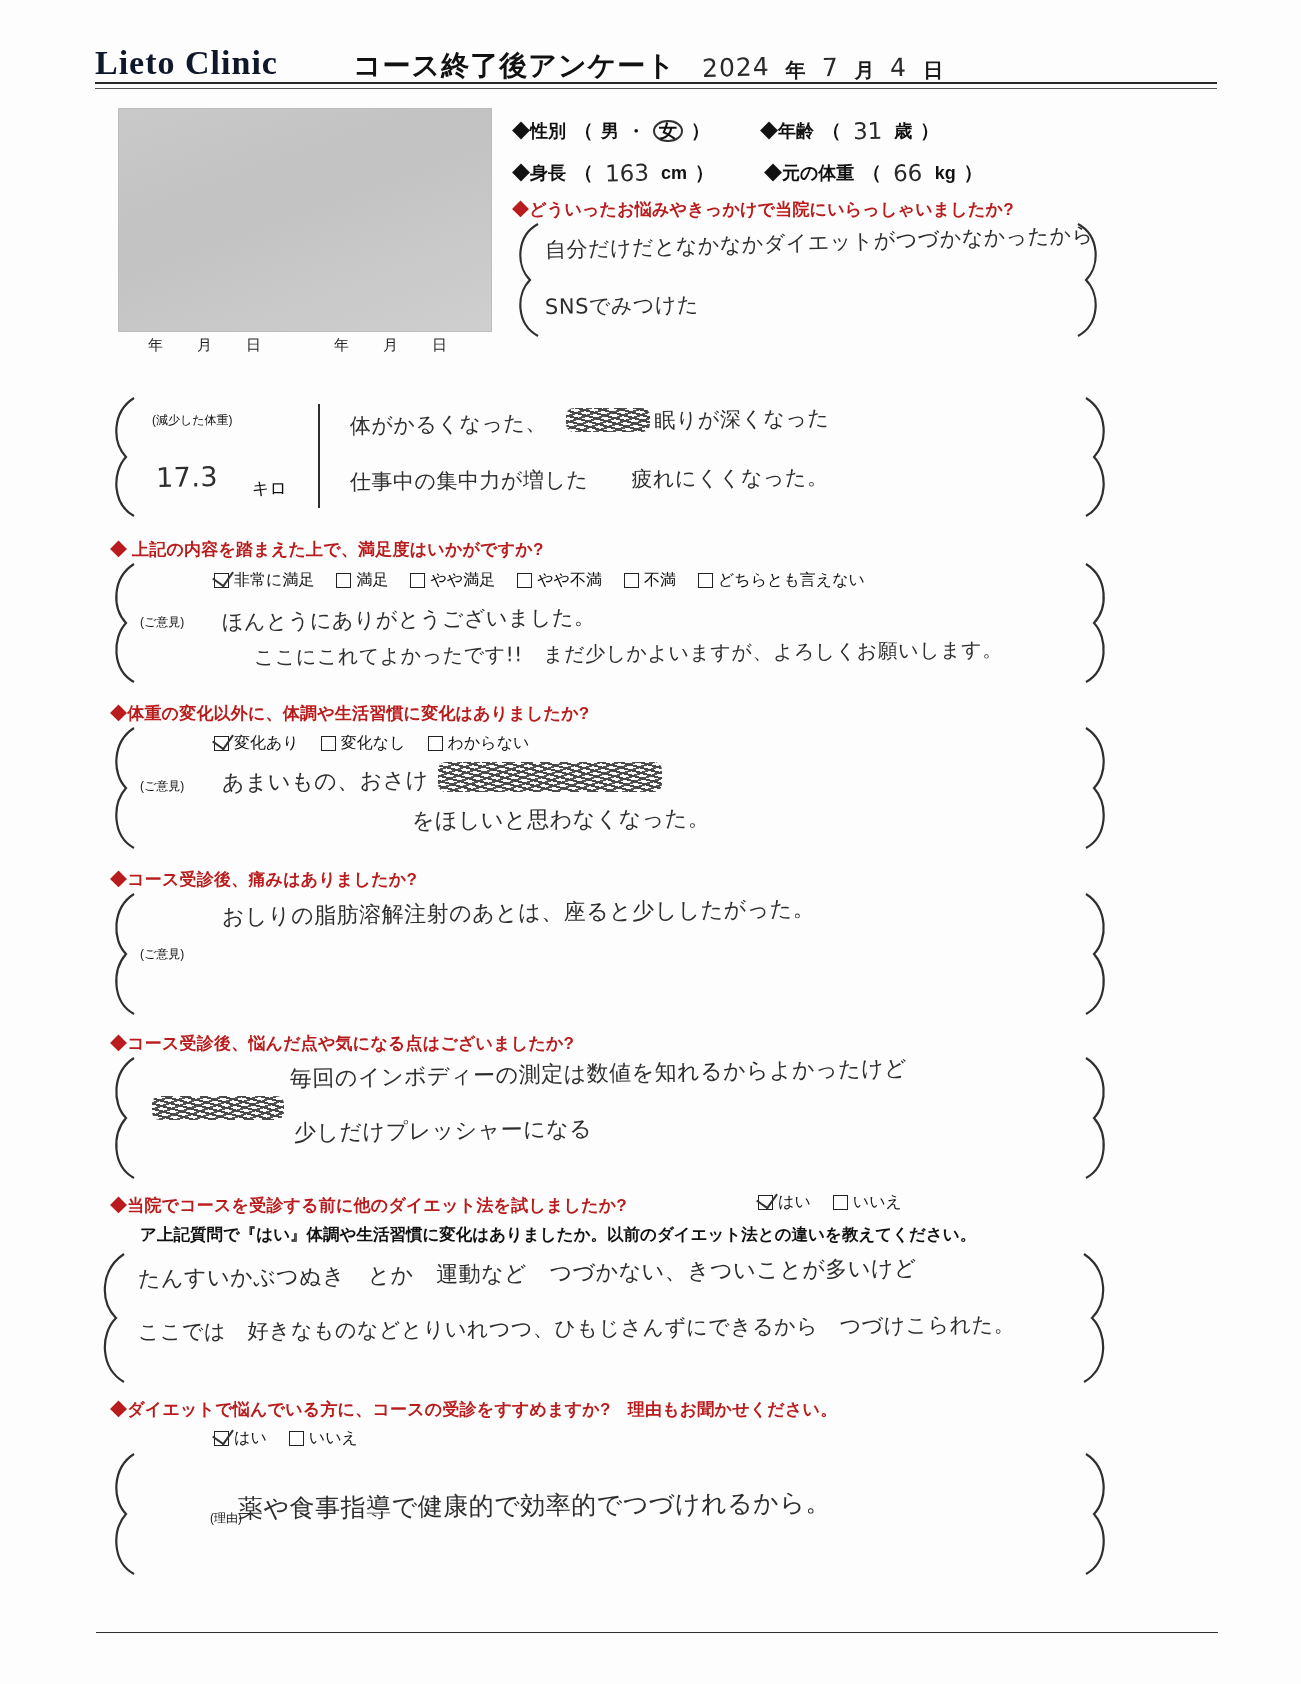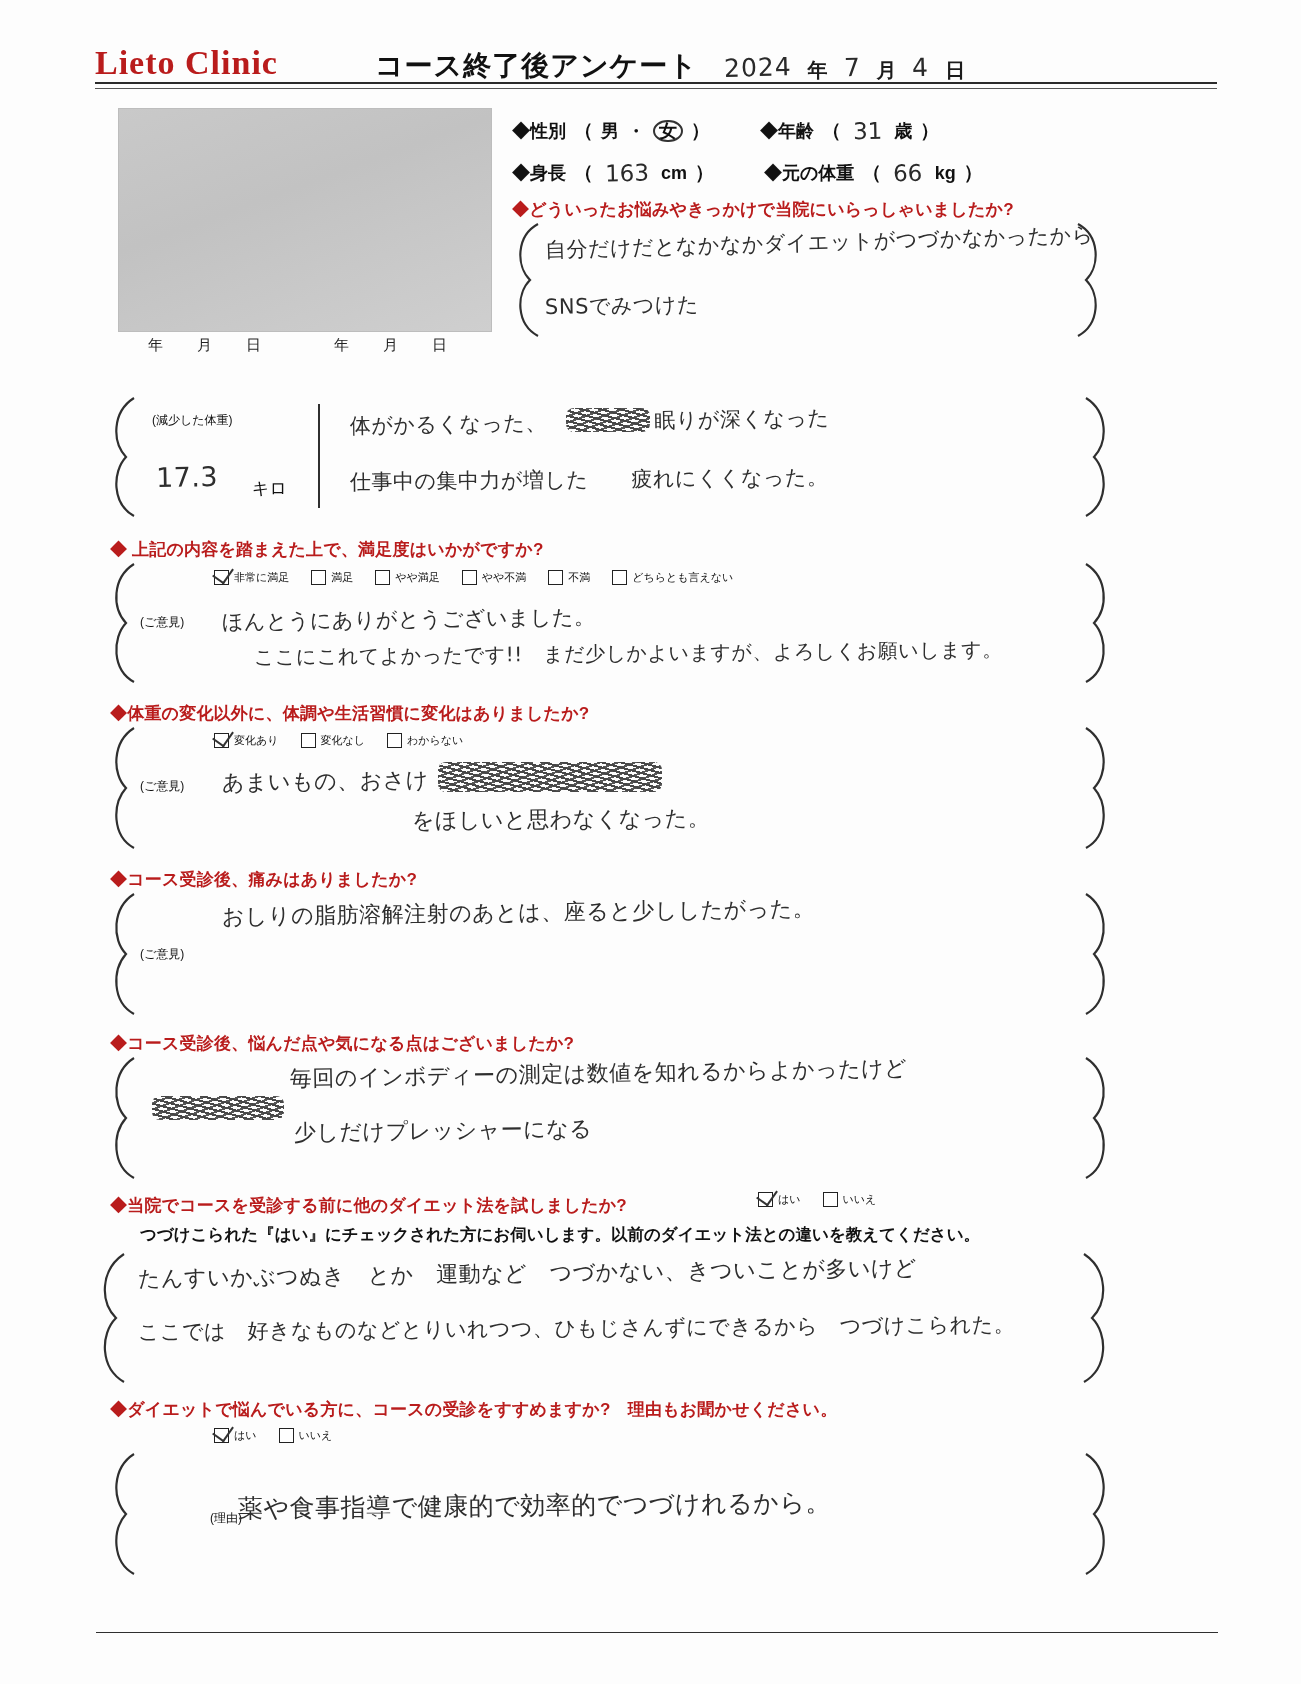--- a/index.html
+++ b/index.html
@@ -31,22 +31,22 @@
     width: 1120px;
     height: 58px;
     display: flex;
     align-items: flex-end;
   }
   .clinic-logo {
     font-family: "Liberation Serif", serif;
     font-size: 34px;
     font-weight: bold;
     letter-spacing: 1px;
-    color: #b91c1c;
-    margin-right: 97px;
+    color: #0f172a;
+    margin-right: 75px;
     line-height: 1;
   }
   .form-title {
     font-size: 28px;
     font-weight: bold;
     letter-spacing: 1px;
     color: #111;
     margin-right: 26px;
     line-height: 1;
   }
@@ -185,21 +185,21 @@
     white-space: nowrap;
     transform-origin: left center;
   }
 
   
   .choices {
     position: absolute;
     display: flex;
     align-items: center;
     gap: 22px;
-    font-size: 11px;
+    font-size: 16px;
     color: #111;
   }
   .choice { display: flex; align-items: center; gap: 5px; white-space: nowrap; }
   .box {
     width: 13px; height: 13px;
     border: 1.6px solid #222;
     display: inline-block;
     position: relative;
     background: #fff;
   }
@@ -407,21 +407,21 @@
   <div class="choices" style="left:758px; top:1192px;">
     <div class="choice">
       <span class="box checked"></span>
       <span>はい</span>
     </div>
     <div class="choice">
       <span class="box"></span>
       <span>いいえ</span>
     </div>
   </div>
-  <div class="sub" style="left:140px; top:1224px;">つづけこられた『はい』にチェックされた方にお伺いします。以前のダイエット法との違いを教えてください。</div>
+  <div class="sub" style="left:140px; top:1224px;">ア上記質問で『はい』体調や生活習慣に変化はありましたか。以前のダイエット法との違いを教えてください。</div>
   <div class="bracket" style="left:92px; top:1252px;">
     <svg width="1024" height="132" viewBox="0 0 1024 132">
       <path d="M32 2 C8 18, 8 50, 24 66 C8 82, 8 116, 32 130" fill="none" stroke="#2f2f2f" stroke-width="2.2"></path>
       <path d="M992 2 C1016 18, 1016 50, 1000 66 C1016 82, 1016 116, 992 130" fill="none" stroke="#2f2f2f" stroke-width="2.2"></path>
     </svg>
   </div>
   <div class="ans" style="left:138px; top:1264px; font-size:22px; transform:rotate(-0.8deg);">たんすいかぶつぬき　とか　運動など　つづかない、きついことが多いけど</div>
   <div class="ans" style="left:138px; top:1318px; font-size:21px; transform:rotate(-0.5deg);">ここでは　好きなものなどとりいれつつ、ひもじさんずにできるから　つづけこられた。</div>
 
   <div class="q" style="left:110px; top:1398px;">◆ダイエットで悩んでいる方に、コースの受診をすすめますか?　理由もお聞かせください。</div>

